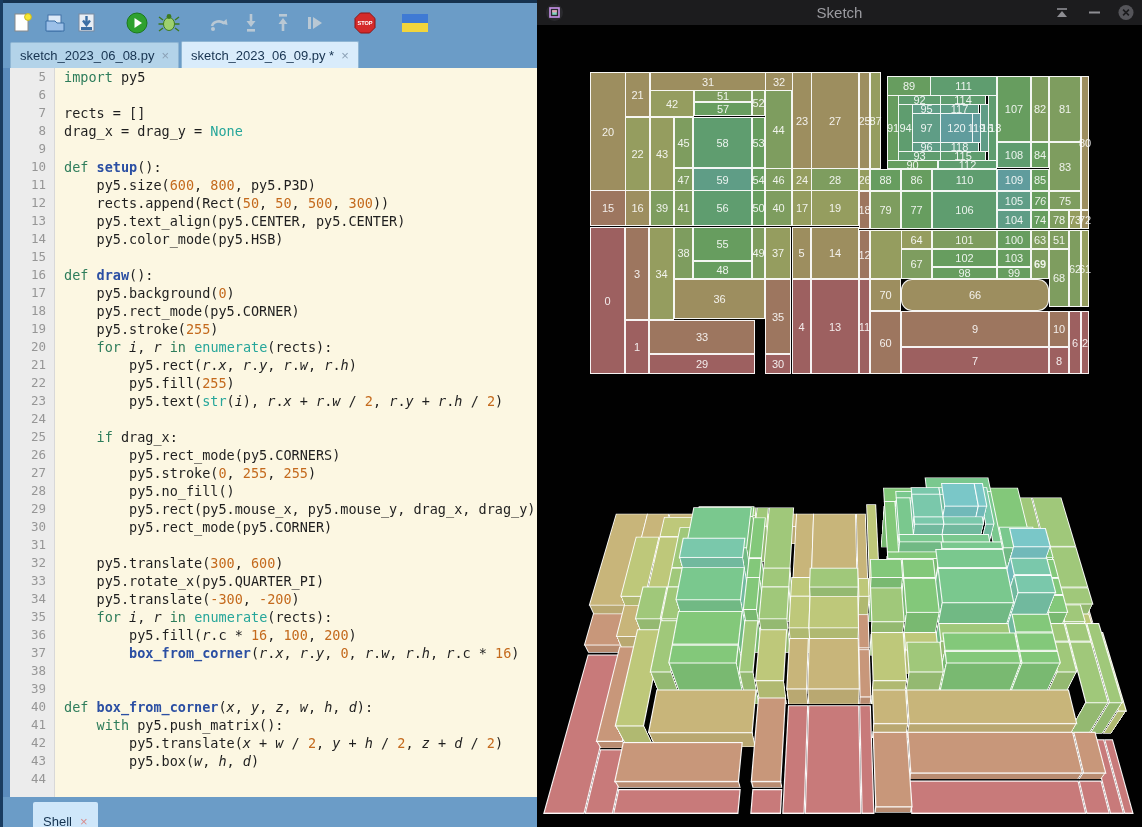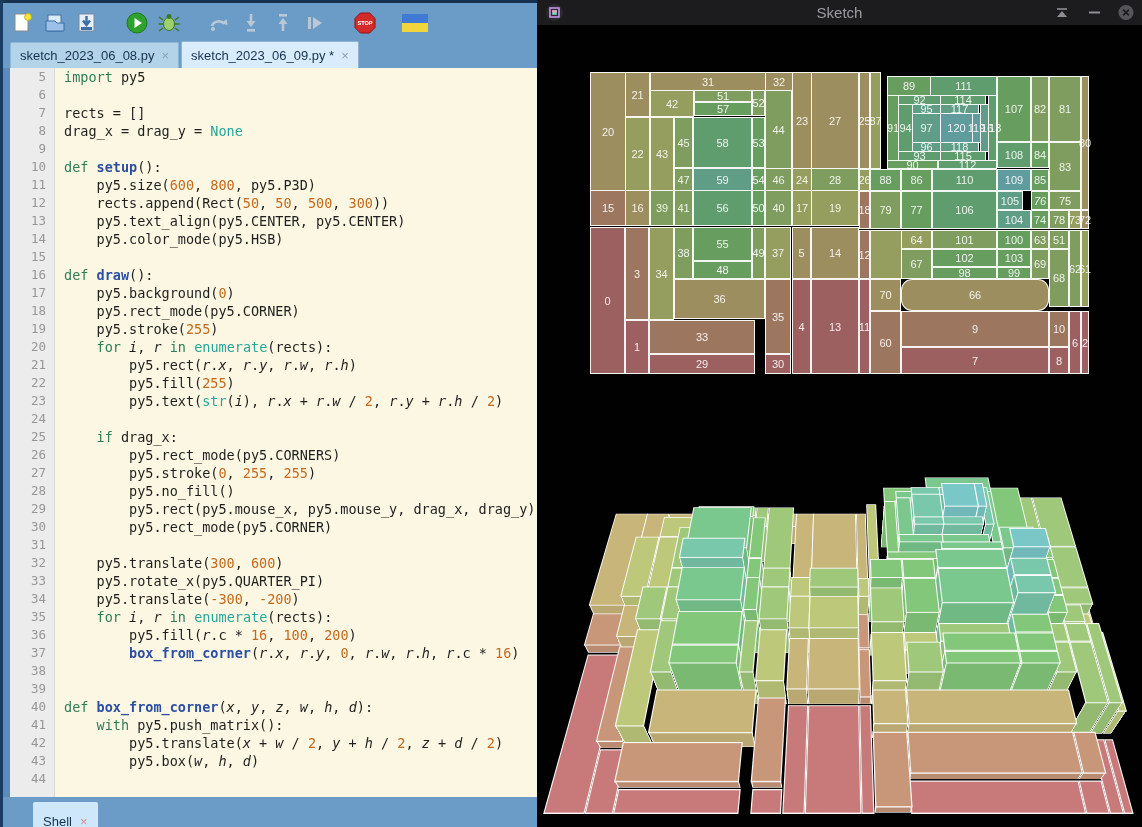--- a/index.html
+++ b/index.html
@@ -431,21 +431,21 @@
           </div>
           <div class="cell2d" style="left: 280px; top: 119px; width: 31px; height: 38px; background: rgb(126, 157, 95); text-align: right;">
             <span>79</span>
           </div>
           <div class="cell2d" style="left: 311px; top: 119px; width: 31px; height: 38px; background: rgb(103, 157, 95);">
             <span>77</span>
           </div>
           <div class="cell2d" style="left: 342px; top: 119px; width: 65px; height: 38px; background: rgb(95, 157, 111);">
             <span>106</span>
           </div>
-          <div class="cell2d" style="left: 407px; top: 119px; width: 26px; height: 19px; background: rgb(95, 157, 134);">
+          <div class="cell2d" style="left: 407px; top: 119px; width: 34px; height: 19px; background: rgb(95, 157, 134);">
             <span>105</span>
           </div>
           <div class="cell2d" style="left: 441px; top: 119px; width: 18px; height: 19px; background: rgb(103, 157, 95); font-style: italic;">
             <span>76</span>
           </div>
           <div class="cell2d" style="left: 459px; top: 119px; width: 32px; height: 19px; background: rgb(126, 157, 95);">
             <span>75</span>
           </div>
           <div class="cell2d" style="left: 407px; top: 138px; width: 34px; height: 19px; background: rgb(95, 157, 134);">
             <span>104</span>
@@ -569,21 +569,21 @@
           </div>
           <div class="cell2d" style="left: 407px; top: 177px; width: 34px; height: 18px; background: rgb(103, 157, 95);">
             <span>103</span>
           </div>
           <div class="cell2d" style="left: 342px; top: 195px; width: 65px; height: 12px; background: rgb(103, 157, 95);">
             <span>98</span>
           </div>
           <div class="cell2d" style="left: 407px; top: 195px; width: 34px; height: 12px; background: rgb(103, 157, 95);">
             <span>99</span>
           </div>
-          <div class="cell2d" style="left: 441px; top: 177px; width: 18px; height: 30px; background: rgb(126, 157, 95);">
+          <div class="cell2d" style="left: 441px; top: 177px; width: 18px; height: 30px; background: rgb(126, 157, 95); font-weight: bold;">
             <span>69</span>
           </div>
           <div class="cell2d" style="left: 459px; top: 177px; width: 20px; height: 58px; background: rgb(126, 157, 95);">
             <span>68</span>
           </div>
           <div class="cell2d" style="left: 479px; top: 158px; width: 12px; height: 77px; background: rgb(126, 157, 95);">
             <span>62</span>
           </div>
           <div class="cell2d" style="left: 491px; top: 158px; width: 8px; height: 77px; background: rgb(149, 157, 95);">
             <span>61</span>

